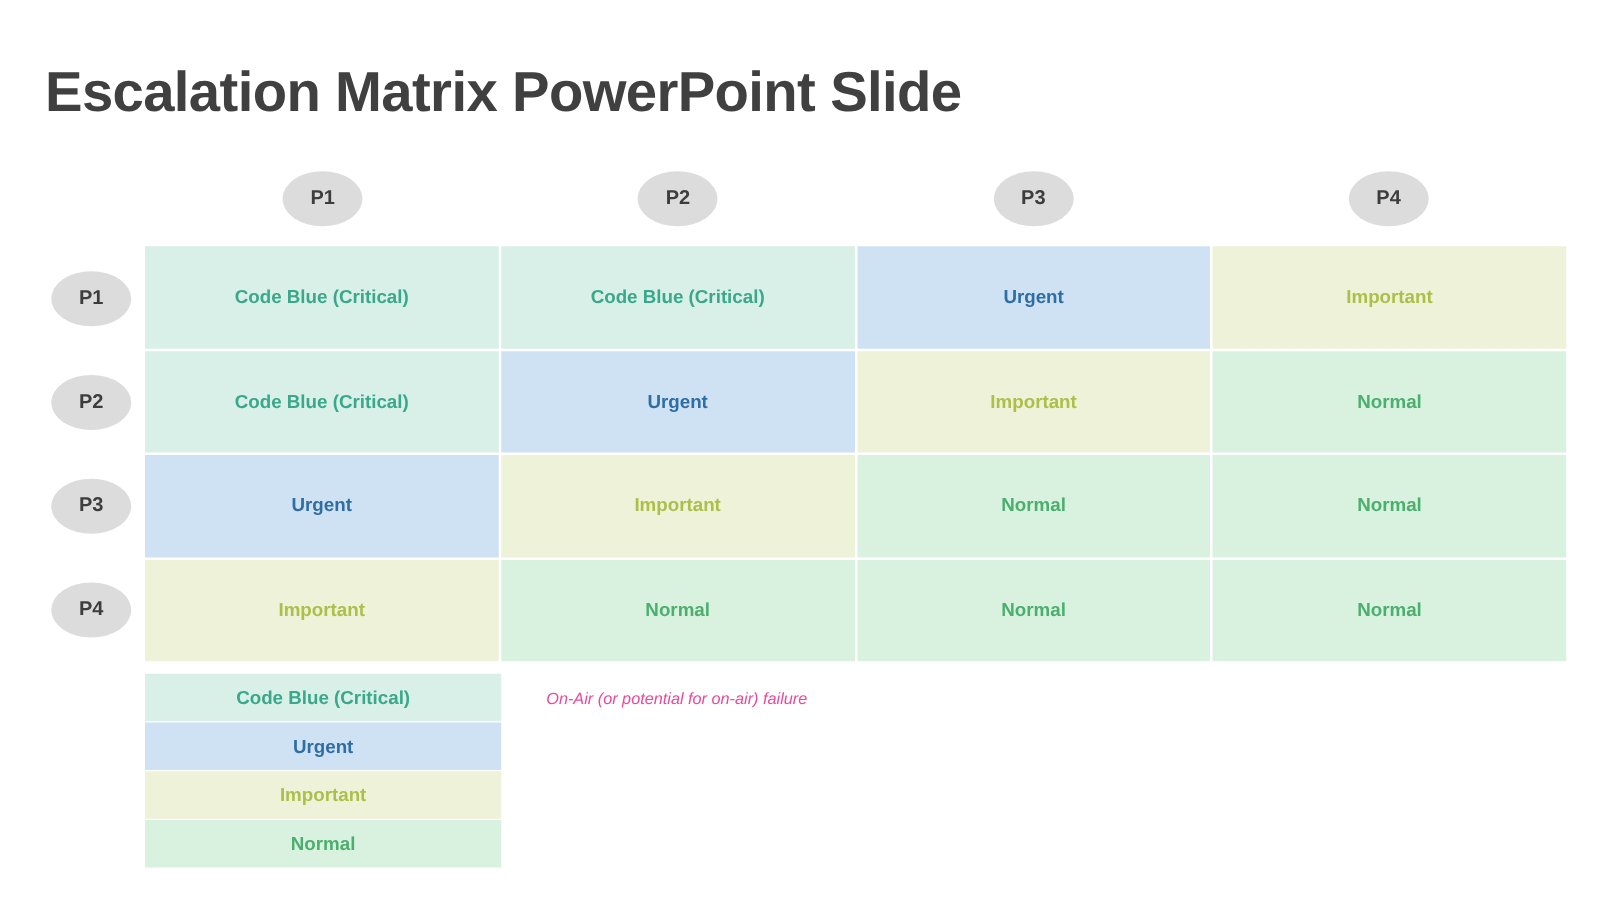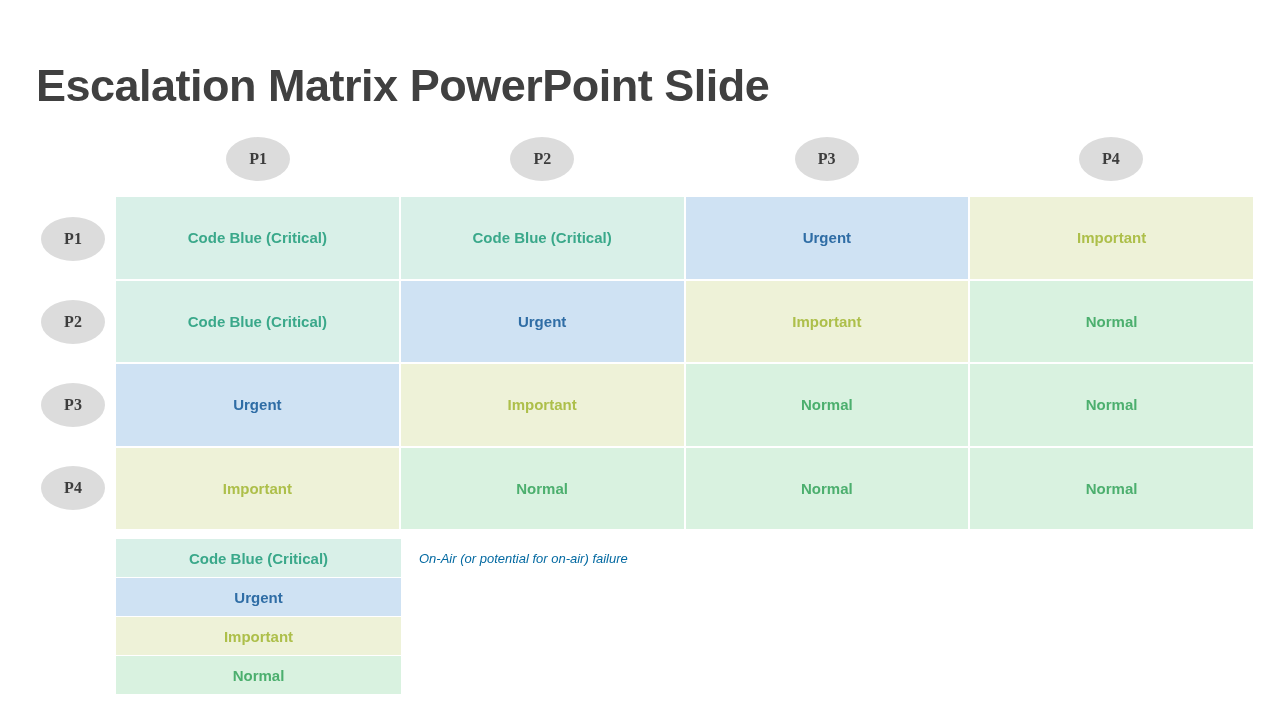--- a/index.html
+++ b/index.html
@@ -12,21 +12,21 @@
     background: #ffffff;
     font-family: "Liberation Sans", sans-serif;
     overflow: hidden;
     position: relative;
   }
 
   
   .slide-title {
     position: absolute;
     left: 36px;
-    top: 60px;
+    top: 48px;
     font-size: 45px;
     font-weight: bold;
     color: #404040;
     letter-spacing: -0.5px;
     white-space: nowrap;
   }
 
   
   .col-headers {
     position: absolute;
@@ -46,21 +46,20 @@
     width: 64px;
     height: 44px;
     border-radius: 50%;
     background: #dcdcdc;
     color: #3d3d3d;
     font-size: 16px;
     font-weight: bold;
     display: flex;
     align-items: center;
     justify-content: center;
-    font-family: Liberation Serif, serif;
   }
 
   
   .row-labels {
     position: absolute;
     left: 41px;
     top: 197px;
     width: 64px;
     height: 332px;
     display: flex;
@@ -113,24 +112,24 @@
     display: flex;
     align-items: center;
     justify-content: center;
     font-size: 15px;
     font-weight: bold;
   }
   .legend-desc {
     flex: 1 1 auto;
     display: flex;
     align-items: center;
-    padding-left: 18px;
+    padding-left: 36px;
     font-size: 13px;
     font-style: italic;
-    color: #0369a1;
+    color: #ec4899;
     white-space: nowrap;
   }
 </style>
 </head>
 <body>
 
 <div class="slide-title" style="color: rgb(64, 64, 64);">Escalation Matrix PowerPoint Slide</div>
 
 <div class="col-headers">
   <div class="col-header-cell">

